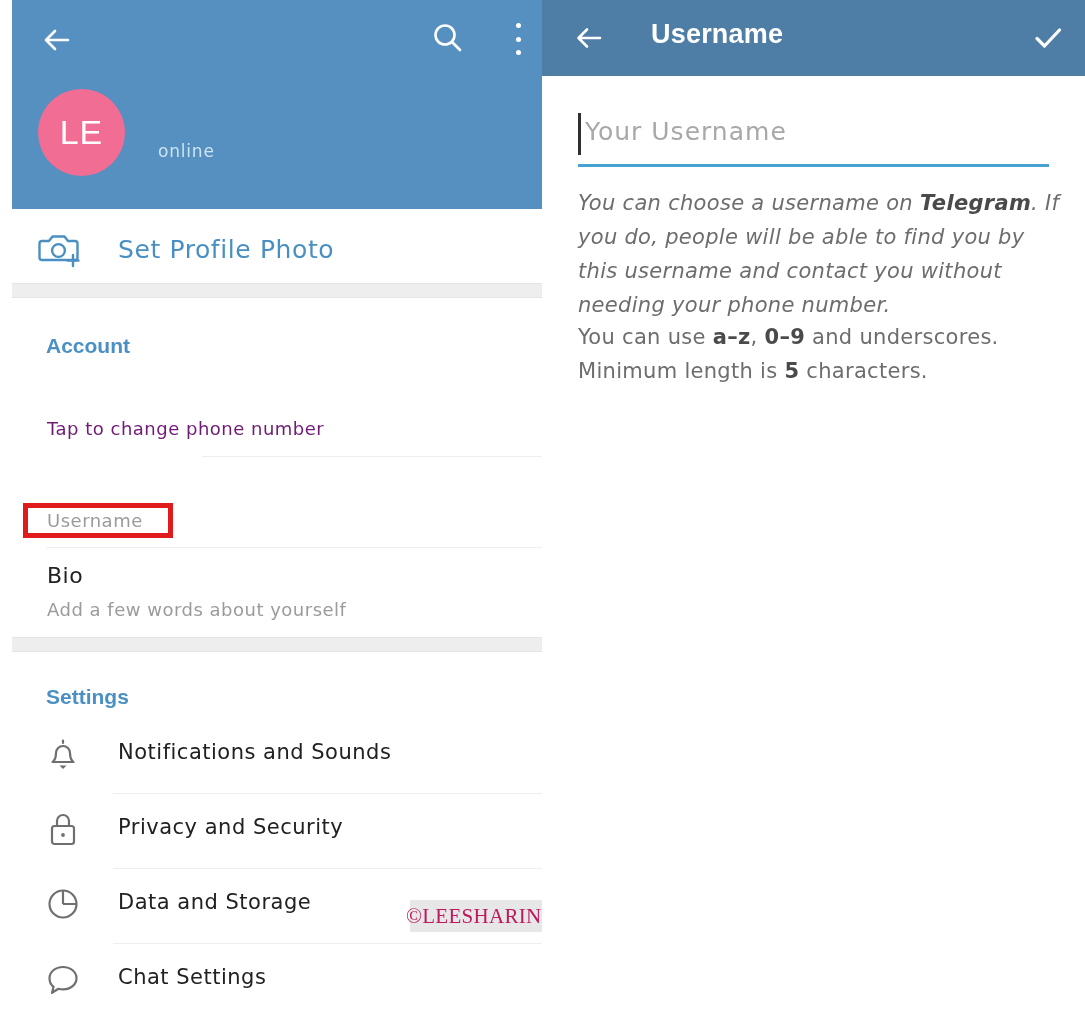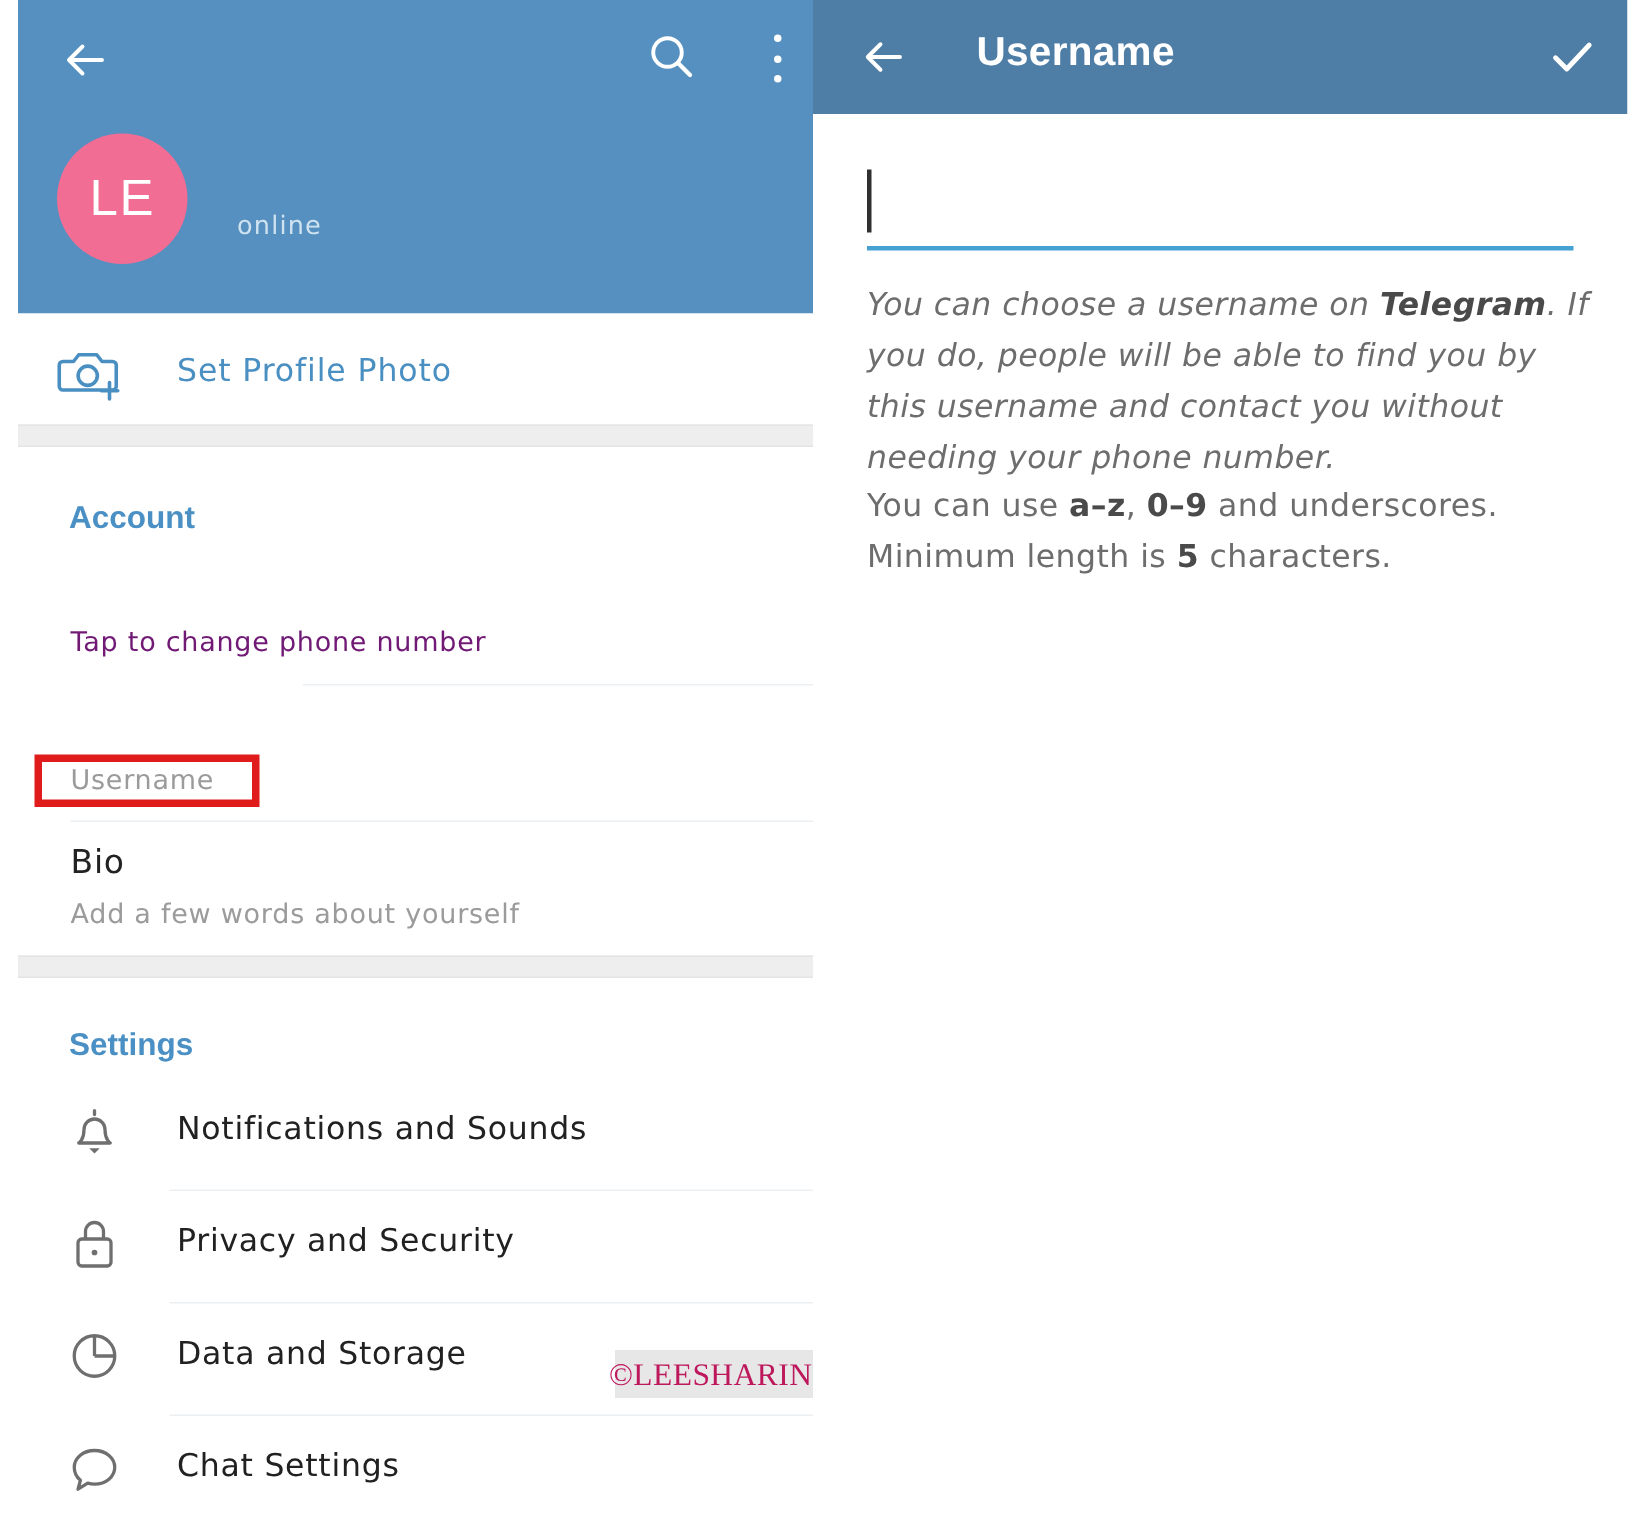--- a/index.html
+++ b/index.html
@@ -104,21 +104,21 @@
   }
   #camera-icon {
     position: absolute;
     left: 26px; top: 228px;
     width: 48px; height: 40px;
   }
   #set-photo-label {
     position: absolute;
     left: 106px; top: 235px;
     color: #4a8fc2;
-    font-size: 21px;
+    font-size: 25px;
     letter-spacing: 0.6px;
   }
 
   .gray-band {
     position: absolute;
     left: 0;
     width: 542px;
     height: 15px;
     background: #eeeeee;
     border-top: 1px solid #e4e4e4;
@@ -430,20 +430,21 @@
       <div id="right-title">Username</div>
       <div id="right-check-icon">
         <svg width="38" height="38" viewBox="0 0 38 38">
           <path d="M8 19.5 L15.5 27 L30.5 11" fill="none" stroke="#ffffff" stroke-width="3.2" stroke-linecap="round" stroke-linejoin="round"></path>
         </svg>
       </div>
     </div>
 
     <div id="username-input-wrap">
       <div id="text-caret"></div>
+      <div id="username-placeholder" class="hand">Your Username</div>
       <div id="username-underline"></div>
     </div>
 
     <div id="desc-1" class="hand">
       <span>You can choose a username on </span><span class="b">Telegram</span><span>. If you do, people will be able to find you by this username and contact you without needing your phone number.</span>
     </div>
 
     <div id="desc-2" class="hand">
       <span>You can use </span><span class="b">a–z</span><span>, </span><span class="b">0–9</span><span> and underscores. Minimum length is </span><span class="b">5</span><span> characters.</span>
     </div>

